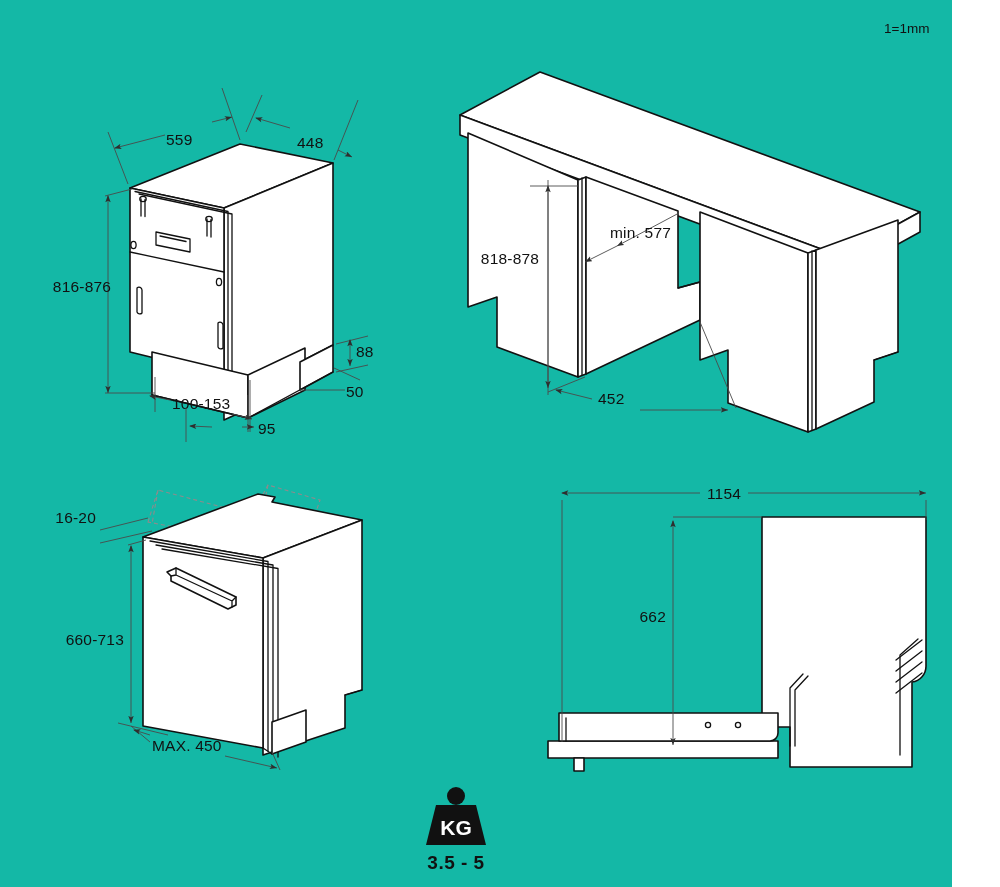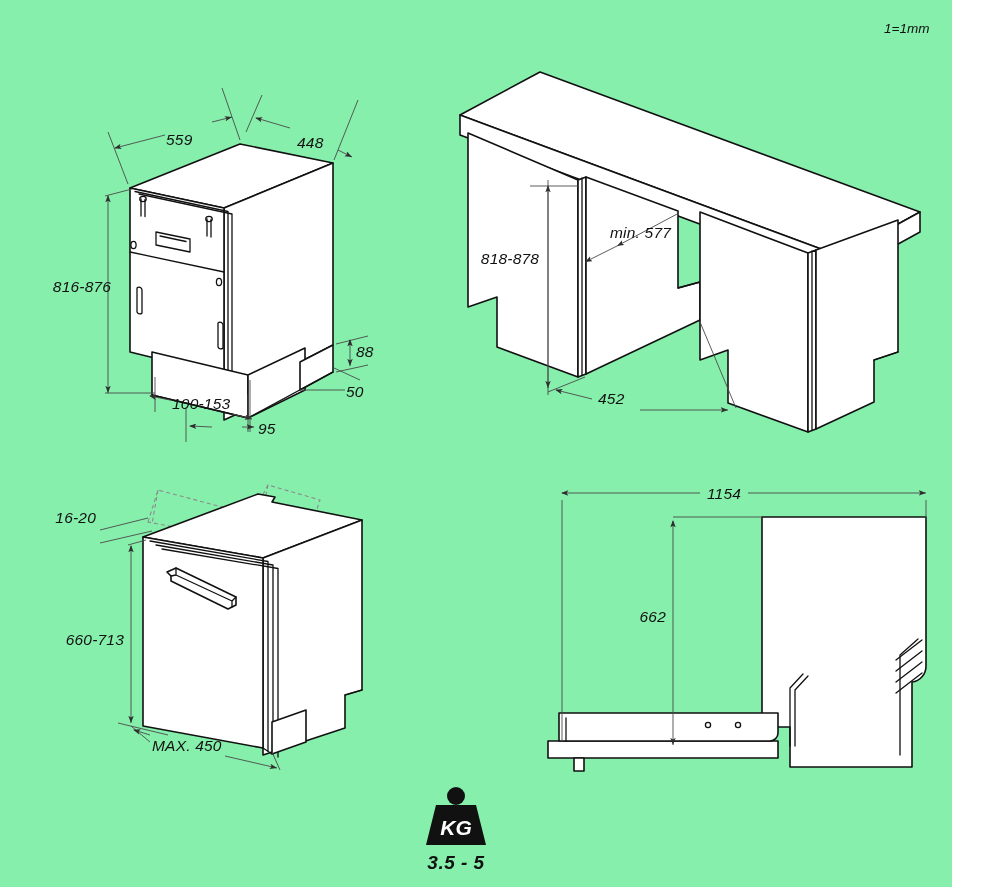--- a/index.html
+++ b/index.html
@@ -8,23 +8,22 @@
     background: #ffffff;
   }
   body {
     font-family: "Liberation Sans", sans-serif;
     color: #1a1a1a;
   }
   #sheet {
     position: relative;
     width: 952px;
     height: 887px;
-    background: #86efac;
+    background: #14b8a6;
     overflow: hidden;
-    font-style: italic;
   }
   #sheet svg {
     position: absolute;
     left: 0;
     top: 0;
   }
   .dimtext {
     font-family: "Liberation Sans", sans-serif;
     font-size: 15.5px;
     fill: #111111;

